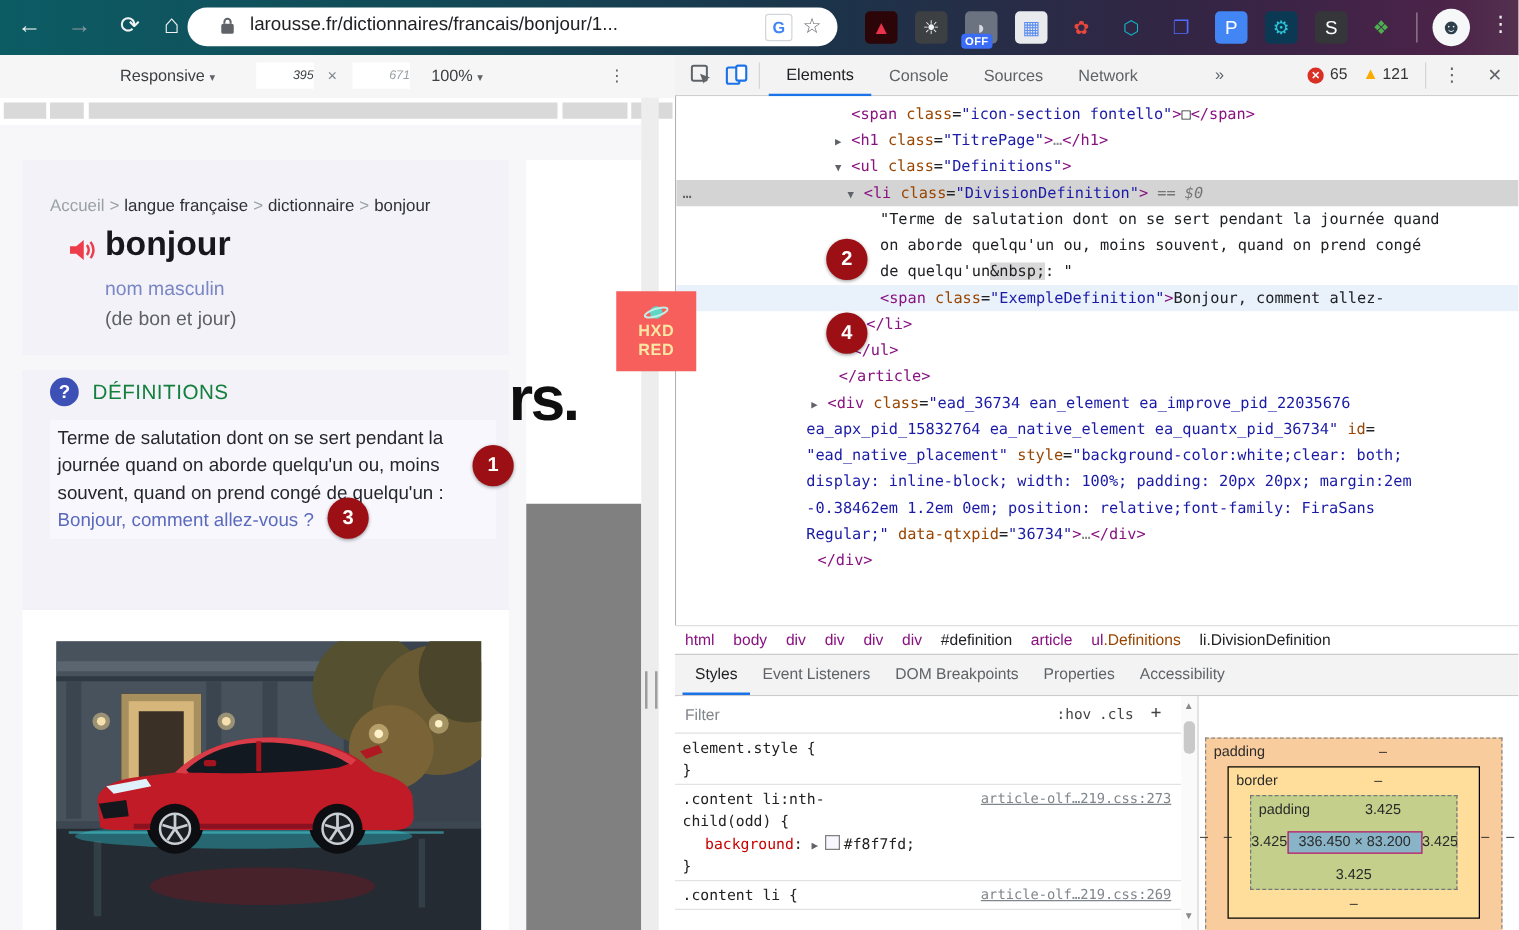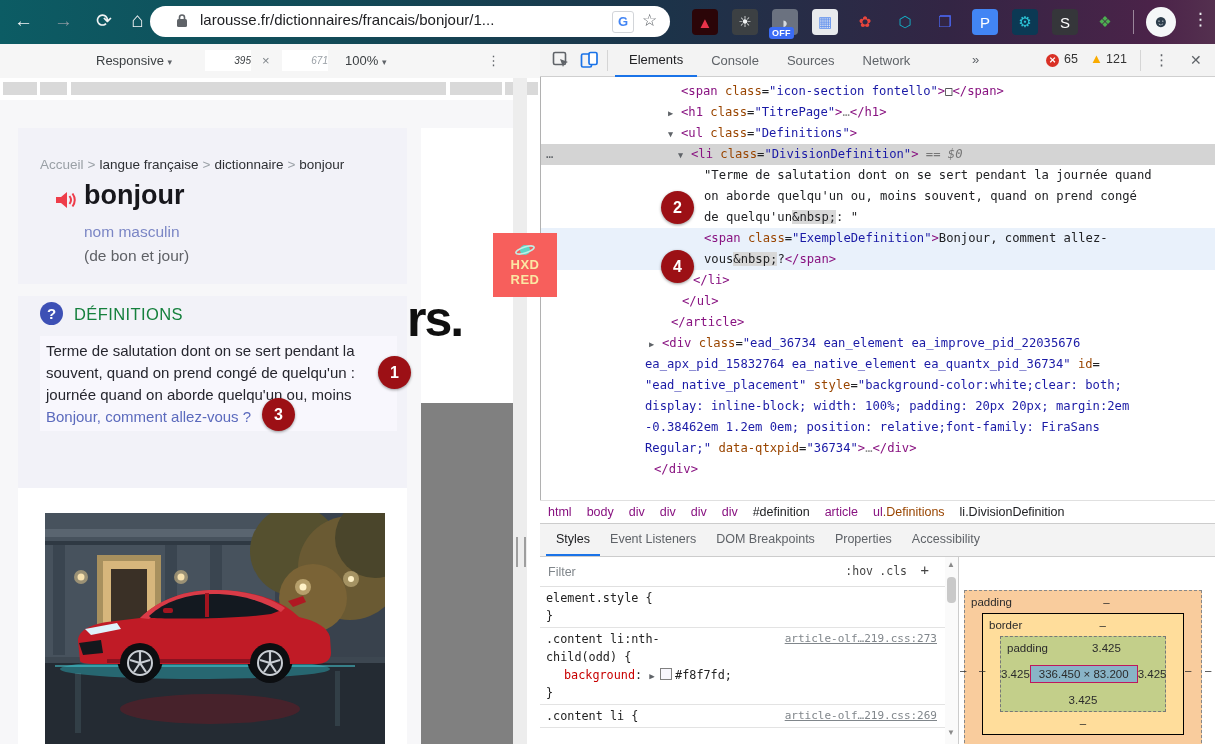--- a/index.html
+++ b/index.html
@@ -241,22 +241,22 @@
     </span>
     <div id="word-title" class="abs">bonjour</div>
     <div id="word-class" class="abs">nom masculin</div>
     <div id="etymology" class="abs">(de bon et jour)</div>
 
     <div id="def-icon" class="abs">?</div>
     <div id="def-heading" class="abs">DÉFINITIONS</div>
     <div id="def-box" class="abs">
       <div id="def-text">
           <div>Terme de salutation dont on se sert pendant la</div>
+          <div>journée quand on aborde quelqu'un ou, moins</div>
           <div>souvent, quand on prend congé de quelqu'un :</div>
-          <div>journée quand on aborde quelqu'un ou, moins</div>
         </div>
       <div id="def-example">Bonjour, comment allez-vous ?</div>
     </div>
 
     <div id="car-card" class="abs"></div>
     <div class="abs" style="left:45px;top:435px">
       <svg width="340" height="231" viewBox="0 0 340 231">
         <rect width="340" height="231" fill="#39424d"></rect>
         <rect x="0" y="0" width="230" height="150" fill="#47525d"></rect>
         <rect x="0" y="16" width="230" height="8" fill="#5a6570"></rect>
@@ -346,21 +346,20 @@
   <div id="dom-tree" class="abs">
       <div style="height: 4px;"></div>
       <div class="code-line" style="padding-left: 140px;"><span class="tk-t">&lt;span </span><span class="tk-a">class</span><span class="tk-p">=</span><span class="tk-v">"icon-section fontello"</span><span class="tk-t">&gt;</span><span class="tk-x">□</span><span class="tk-t">&lt;/span&gt;</span></div>
       <div class="code-line" style="padding-left: 127px;"><span class="tk-ar">▶</span><span class="tk-t">&lt;h1 </span><span class="tk-a">class</span><span class="tk-p">=</span><span class="tk-v">"TitrePage"</span><span class="tk-t">&gt;</span><span class="tk-g">…</span><span class="tk-t">&lt;/h1&gt;</span></div>
       <div class="code-line" style="padding-left: 127px;"><span class="tk-ar">▼</span><span class="tk-t">&lt;ul </span><span class="tk-a">class</span><span class="tk-p">=</span><span class="tk-v">"Definitions"</span><span class="tk-t">&gt;</span></div>
       <div class="code-line sel" style="padding-left: 137px;"><span class="gutter-dots">…</span><span class="tk-ar">▼</span><span class="tk-t">&lt;li </span><span class="tk-a">class</span><span class="tk-p">=</span><span class="tk-v">"DivisionDefinition"</span><span class="tk-t">&gt;</span><span class="tk-i"> == $0</span></div>
       <div class="code-line" style="padding-left: 163px;"><span class="tk-x">"Terme de salutation dont on se sert pendant la journée quand</span></div>
       <div class="code-line" style="padding-left: 163px;"><span class="tk-x">on aborde quelqu'un ou, moins souvent, quand on prend congé</span></div>
       <div class="code-line" style="padding-left: 163px;"><span class="tk-x">de quelqu'un</span><span class="tk-e">&amp;nbsp;</span><span class="tk-x">: "</span></div>
       <div class="code-line hov" style="padding-left: 163px;"><span class="tk-t">&lt;span </span><span class="tk-a">class</span><span class="tk-p">=</span><span class="tk-v">"ExempleDefinition"</span><span class="tk-t">&gt;</span><span class="tk-x">Bonjour, comment allez-</span></div>
-      <div class="code-line hov" style="padding-left: 163px;"><span class="tk-x">vous</span><span class="tk-e">&amp;nbsp;</span><span class="tk-x">?</span><span class="tk-t">&lt;/span&gt;</span></div>
       <div class="code-line" style="padding-left: 152px;"><span class="tk-t">&lt;/li&gt;</span></div>
       <div class="code-line" style="padding-left: 141px;"><span class="tk-t">&lt;/ul&gt;</span></div>
       <div class="code-line" style="padding-left: 130px;"><span class="tk-t">&lt;/article&gt;</span></div>
       <div class="code-line" style="padding-left: 108px;"><span class="tk-ar">▶</span><span class="tk-t">&lt;div </span><span class="tk-a">class</span><span class="tk-p">=</span><span class="tk-v">"ead_36734 ean_element ea_improve_pid_22035676</span></div>
       <div class="code-line" style="padding-left: 104px;"><span class="tk-v">ea_apx_pid_15832764 ea_native_element ea_quantx_pid_36734"</span><span class="tk-a"> id</span><span class="tk-p">=</span></div>
       <div class="code-line" style="padding-left: 104px;"><span class="tk-v">"ead_native_placement"</span><span class="tk-a"> style</span><span class="tk-p">=</span><span class="tk-v">"background-color:white;clear: both;</span></div>
       <div class="code-line" style="padding-left: 104px;"><span class="tk-v">display: inline-block; width: 100%; padding: 20px 20px; margin:2em</span></div>
       <div class="code-line" style="padding-left: 104px;"><span class="tk-v">-0.38462em 1.2em 0em; position: relative;font-family: FiraSans</span></div>
       <div class="code-line" style="padding-left: 104px;"><span class="tk-v">Regular;"</span><span class="tk-a"> data-qtxpid</span><span class="tk-p">=</span><span class="tk-v">"36734"</span><span class="tk-t">&gt;</span><span class="tk-g">…</span><span class="tk-t">&lt;/div&gt;</span></div>
       <div class="code-line" style="padding-left: 113px;"><span class="tk-t">&lt;/div&gt;</span></div>

